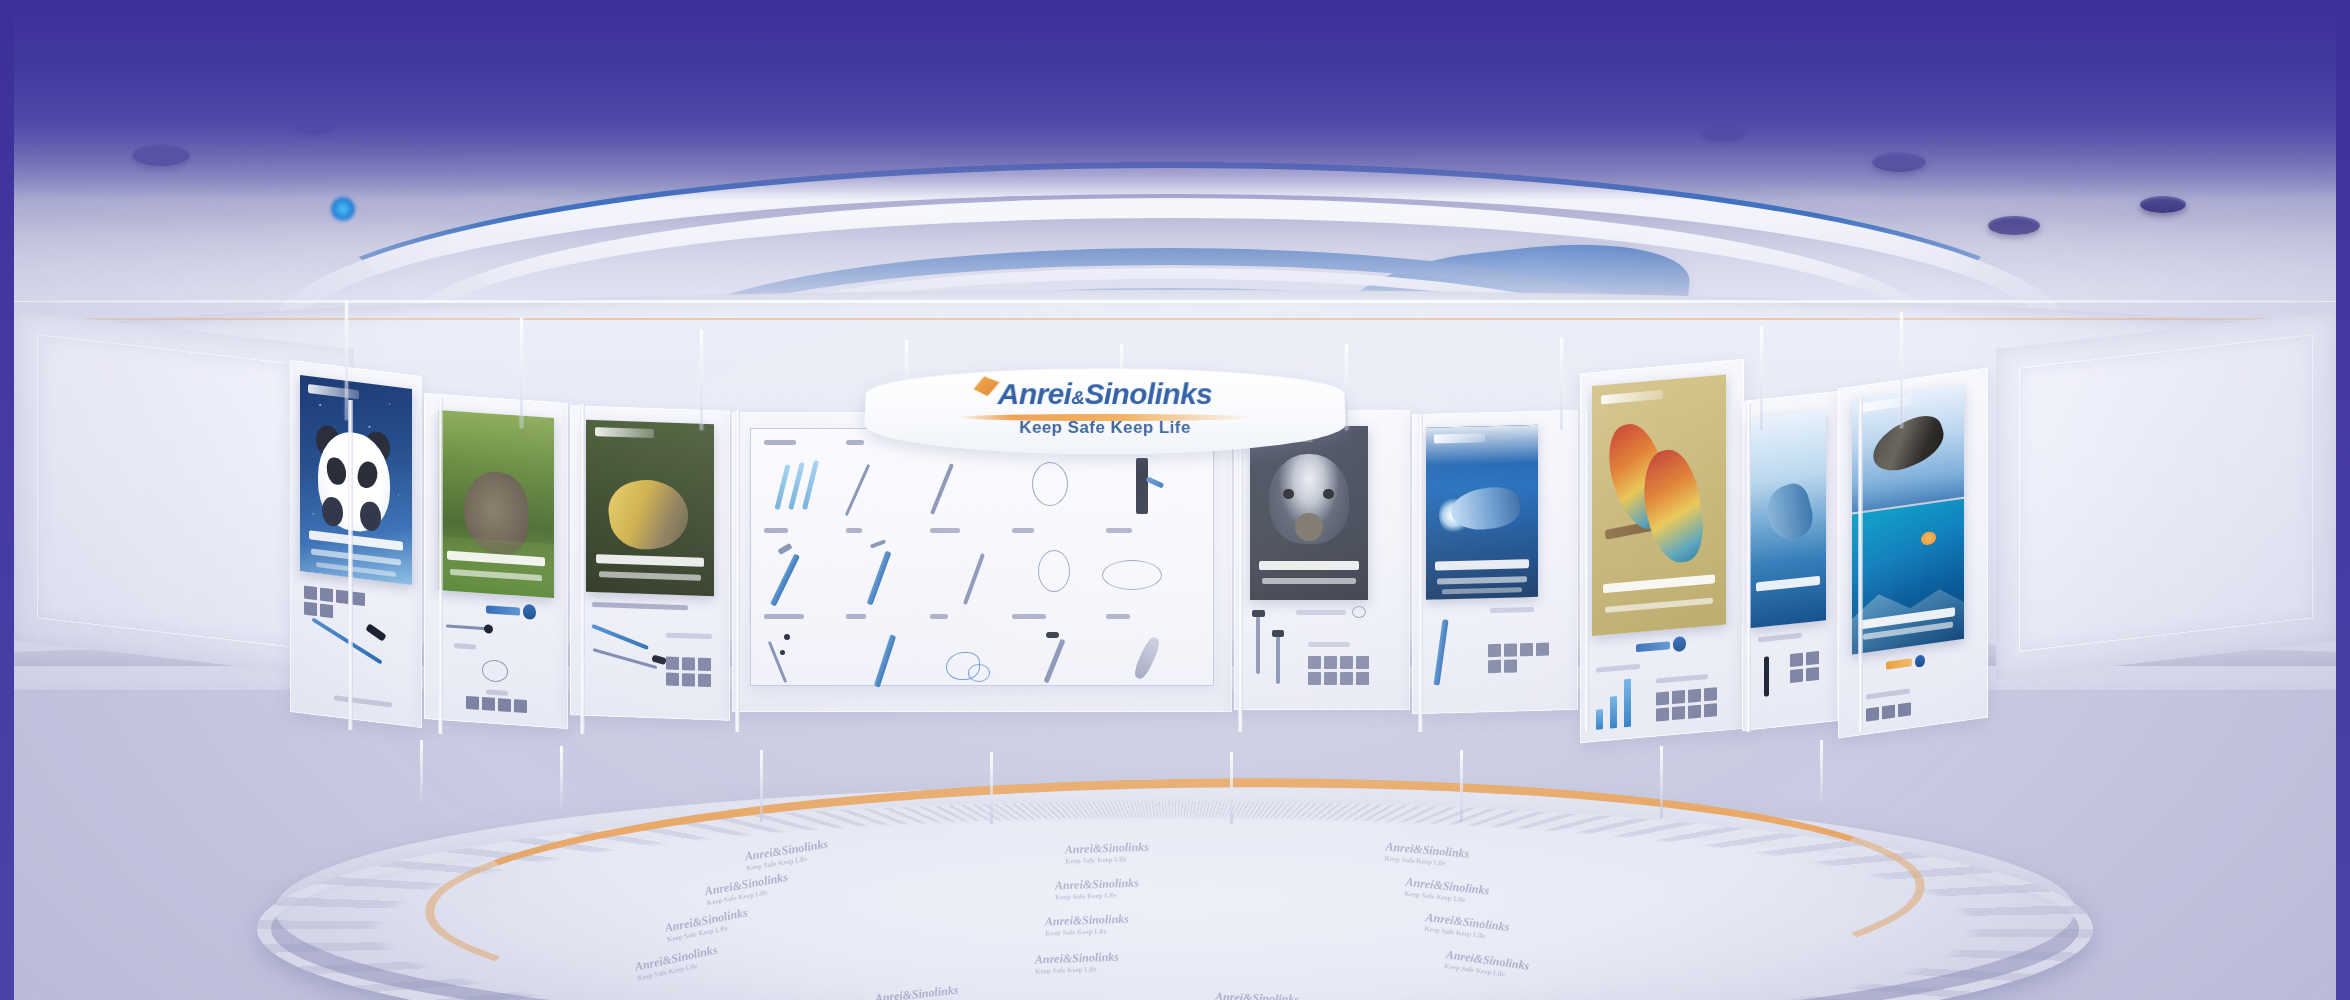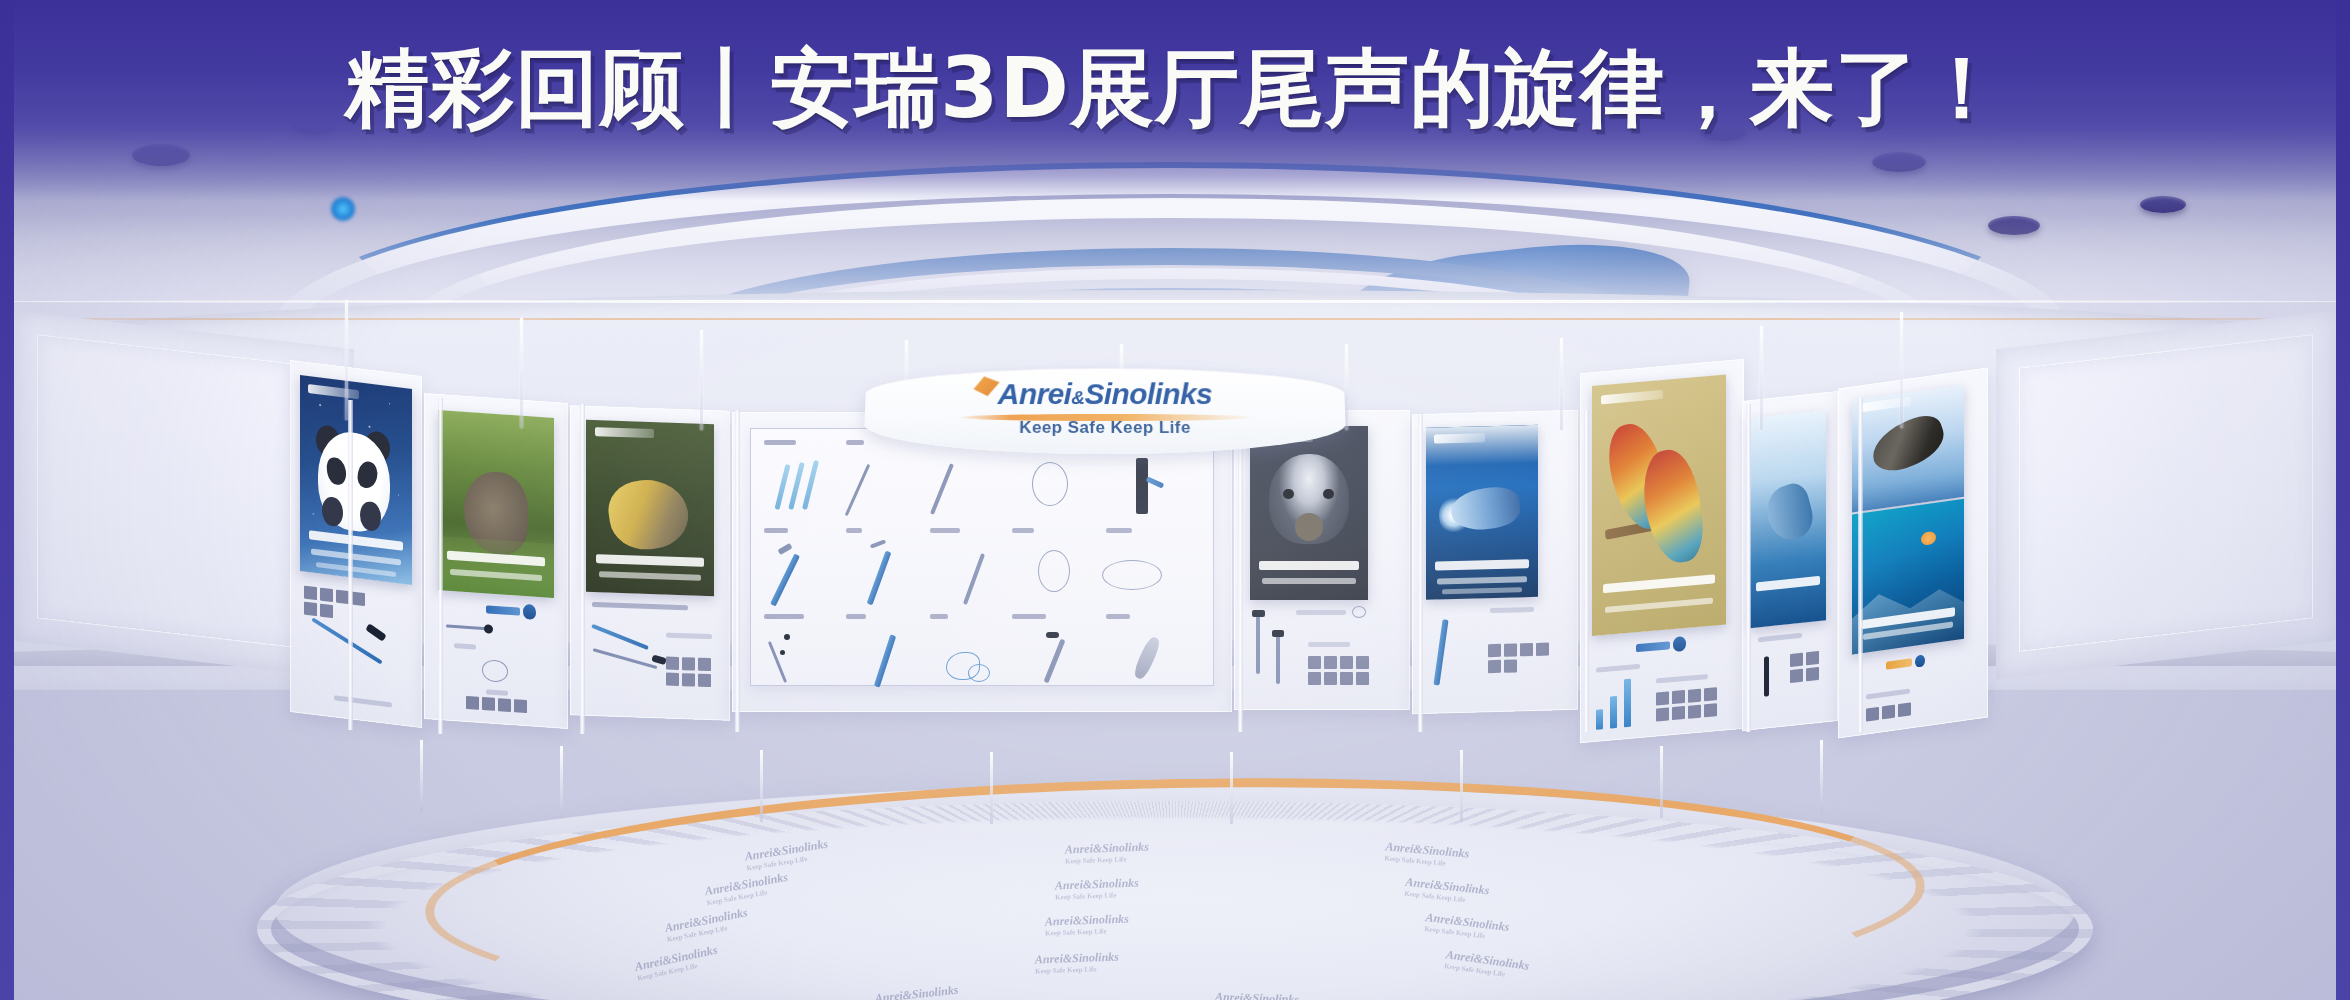--- a/index.html
+++ b/index.html
@@ -644,17 +644,16 @@
   <div class="post" style="left:990px;top:752px;height:72px;"></div>
   <div class="post" style="left:1230px;top:752px;height:72px;"></div>
   <div class="post" style="left:1460px;top:750px;height:72px;"></div>
   <div class="post" style="left:1660px;top:746px;height:72px;"></div>
   <div class="post" style="left:1820px;top:740px;height:72px;"></div>
 
   <div class="haze"></div>
   <div class="vignette"></div>
 
   <div class="header"></div>
-  <div class="title">精彩回顾丨安瑞3D展厅尾声的旋律，来了！</div>
 
   <div class="edge l"></div>
   <div class="edge r"></div>
 </div>
 
 </body></html>

